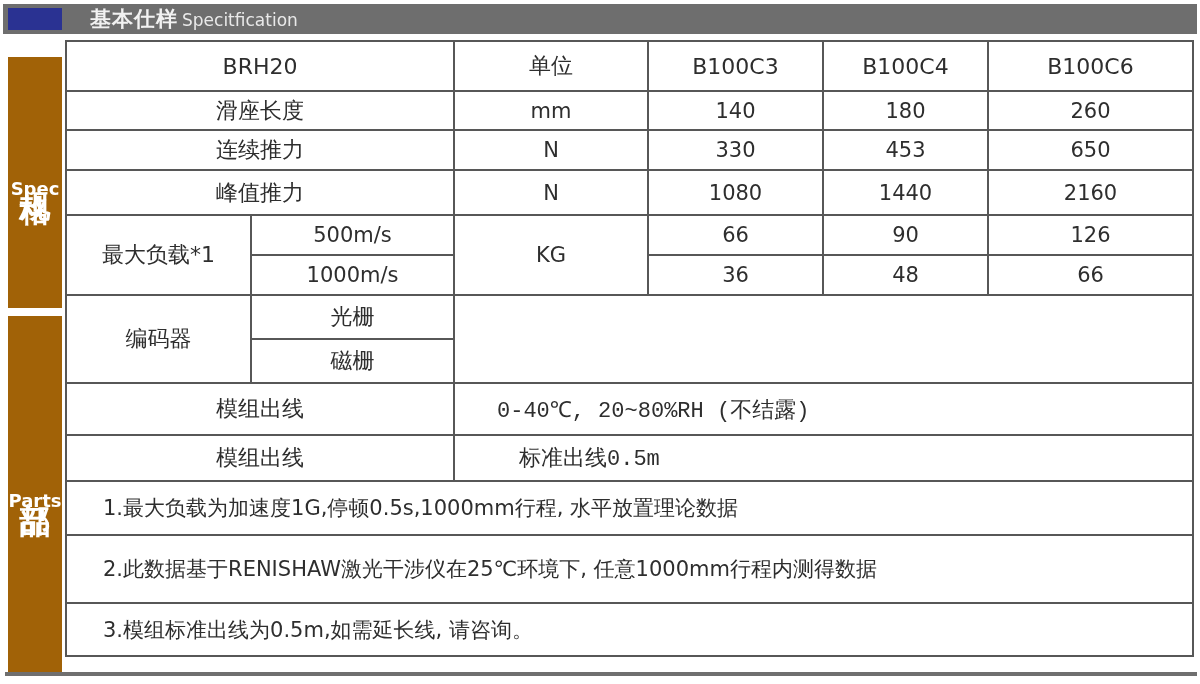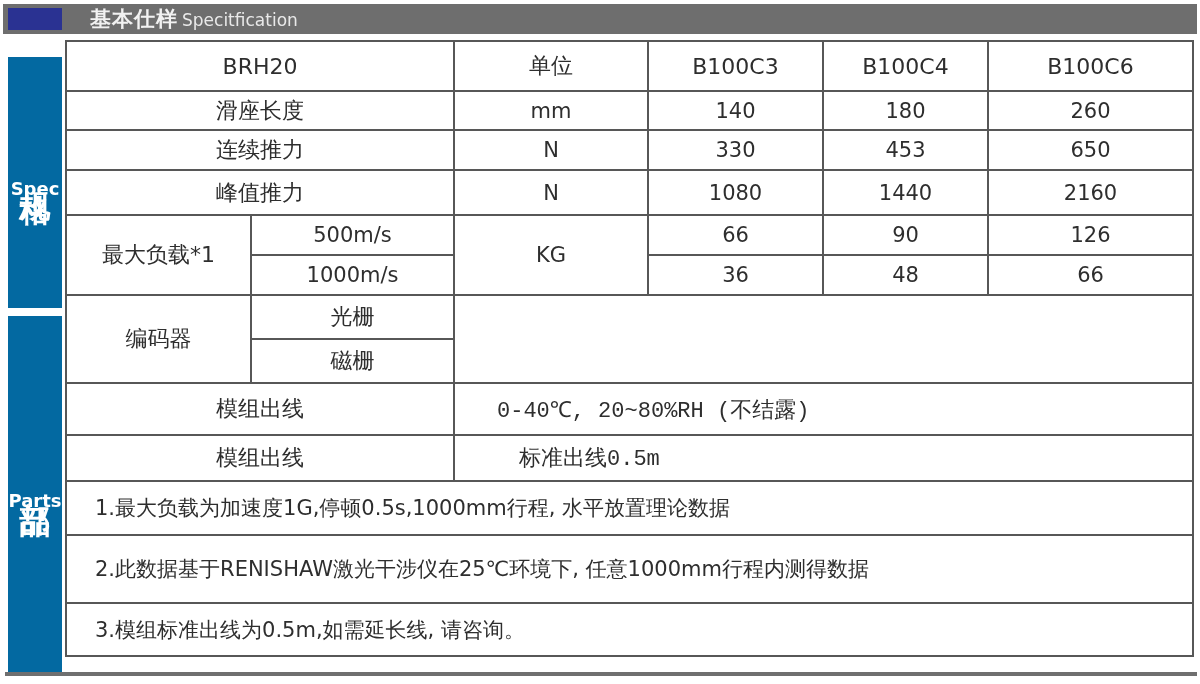--- a/index.html
+++ b/index.html
@@ -14,21 +14,21 @@
     background:#6e6e6e;display:flex;align-items:center;
   }
   .topbar-accent{
     position:absolute;left:5px;top:4px;width:54px;height:22px;background:#2a3292;
   }
   .topbar-title{margin-left:87px;display:flex;align-items:baseline;gap:4px;text-align:center;}
   .title-cn{color:#f2f2f2;font-size:21px;font-weight:600;letter-spacing:1px;}
   .title-en{color:#e9e9e9;font-size:17px;font-weight:400;}
   
   .side{
-    position:absolute;left:8px;width:54px;background:#0369a1;color:#ffffff;
+    position:absolute;left:8px;width:54px;background:#a16207;color:#ffffff;
     display:flex;flex-direction:column;align-items:center;justify-content:center;
   }
   .side1{top:57px;height:251px;}
   .side2{top:316px;height:357px;}
   .side-cn{
     writing-mode:vertical-rl;text-orientation:upright;
     font-size:31px;font-weight:bold;line-height:1;letter-spacing:4px;
   }
   .side-en{font-size:18px;font-weight:bold;margin-top:4px;}
   
@@ -37,21 +37,21 @@
     border-collapse:collapse;table-layout:fixed;
   }
   table.spec td{
     border:2px solid #575757;text-align:center;vertical-align:middle;
     font-size:22px;padding:0;overflow:hidden;white-space:nowrap;
   }
   table.spec td.num{font-size:21px;}
   table.spec td.val-left{text-align:left;font-family:Liberation Mono, monospace;}
   table.spec td.pad42{padding-left:42px;}
   table.spec td.pad64{padding-left:64px;}
-  table.spec td.note{text-align:left;padding-left:28px;font-size:21px;}
+  table.spec td.note{text-align:left;padding-left:36px;font-size:21px;}
   tr.r1{height:50px;} tr.r2{height:39px;} tr.r3{height:40px;} tr.r4{height:45px;}
   tr.r5{height:40px;} tr.r6{height:40px;} tr.r7{height:44px;} tr.r8{height:44px;}
   tr.r9{height:52px;} tr.r10{height:46px;} tr.r11{height:54px;} tr.r12{height:68px;margin-top:24px;}
   tr.r13{height:53px;}
   
   .bottom-rule{position:absolute;left:5px;top:672px;width:1192px;height:4px;background:#6f6f6f;}
 </style>
 </head>
 <body>
 

